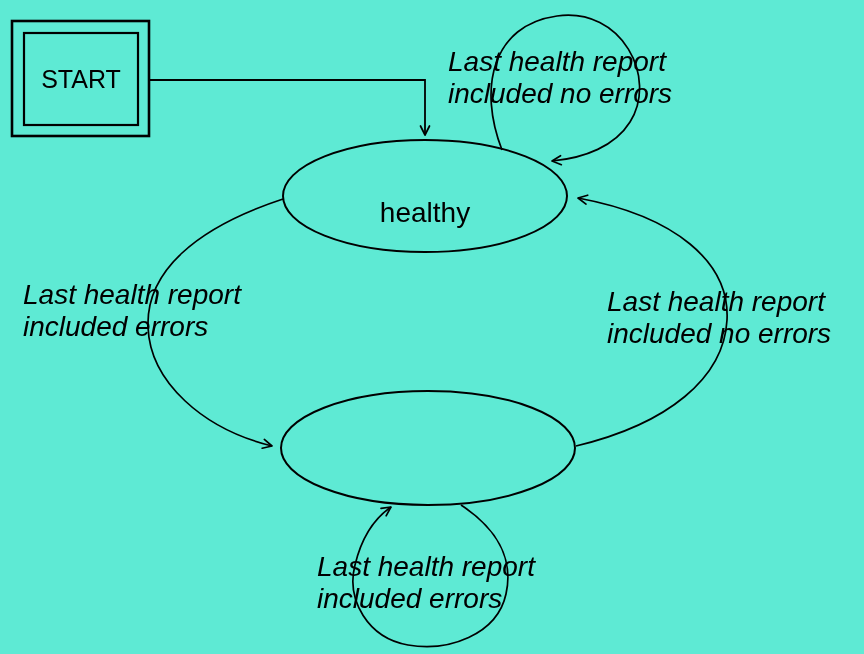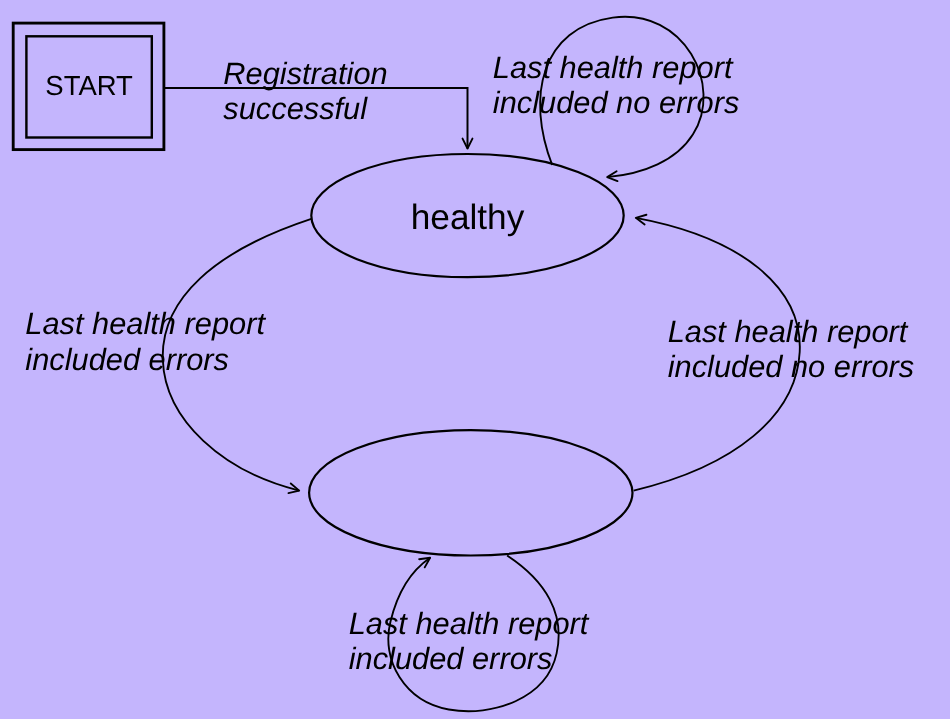--- a/index.html
+++ b/index.html
@@ -1,40 +1,41 @@
 <!DOCTYPE html>
 <html><head>
 <meta charset="utf-8">
 <style>
   html, body { margin: 0; padding: 0; background: #ffffff; }
   .canvas {
     position: relative;
     width: 864px;
     height: 654px;
-    background: #c4b5fd;
+    background: #5eead4;
     font-family: "Liberation Sans", sans-serif;
     color: #000000;
     overflow: hidden;
   }
   .diagram-svg { position: absolute; left: 0; top: 0; }
   .label {
     position: absolute;
     white-space: pre-line;
     color: #000000;
   }
   .edge-label {
     font-style: italic;
     font-size: 28px;
     line-height: 32px;
   }
   .state-label {
-    font-size: 32px;
+    font-size: 28px;
     line-height: 28px;
     transform: translate(-50%, -50%);
     white-space: nowrap;
+    margin-top: 16px;
   }
   .start-label {
     font-size: 25px;
     line-height: 25px;
     transform: translate(-50%, -50%);
     white-space: nowrap;
   }
 </style>
 </head>
 <body>
@@ -63,22 +64,20 @@
     <path d="M 576 446 C 668 424, 724 378, 727 320 C 730 262, 675 216, 578 198" fill="none" stroke="#000000" stroke-width="1.7" marker-end="url(#arrow)"></path>
 
     <path d="M 461 505 C 496 528, 514 558, 506 594 C 497 635, 448 652, 408 645 C 368 638, 346 600, 355 565 C 361 540, 372 520, 391 507" fill="none" stroke="#000000" stroke-width="1.7" marker-end="url(#arrow)"></path>
   </svg>
 
   <div class="label start-label" style="left:81px; top:79px;">START</div>
 
   <div class="label state-label" style="left:425px; top:197px;">healthy</div>
 
 
-  <div class="label edge-label" style="left:203px; top:51px;">Registration
-successful</div>
 
   <div class="label edge-label" style="left:448px; top:46px;">Last health report
 included no errors</div>
 
   <div class="label edge-label" style="left:23px; top:279px;">Last health report
 included errors</div>
 
   <div class="label edge-label" style="left:607px; top:286px;">Last health report
 included no errors</div>
 

